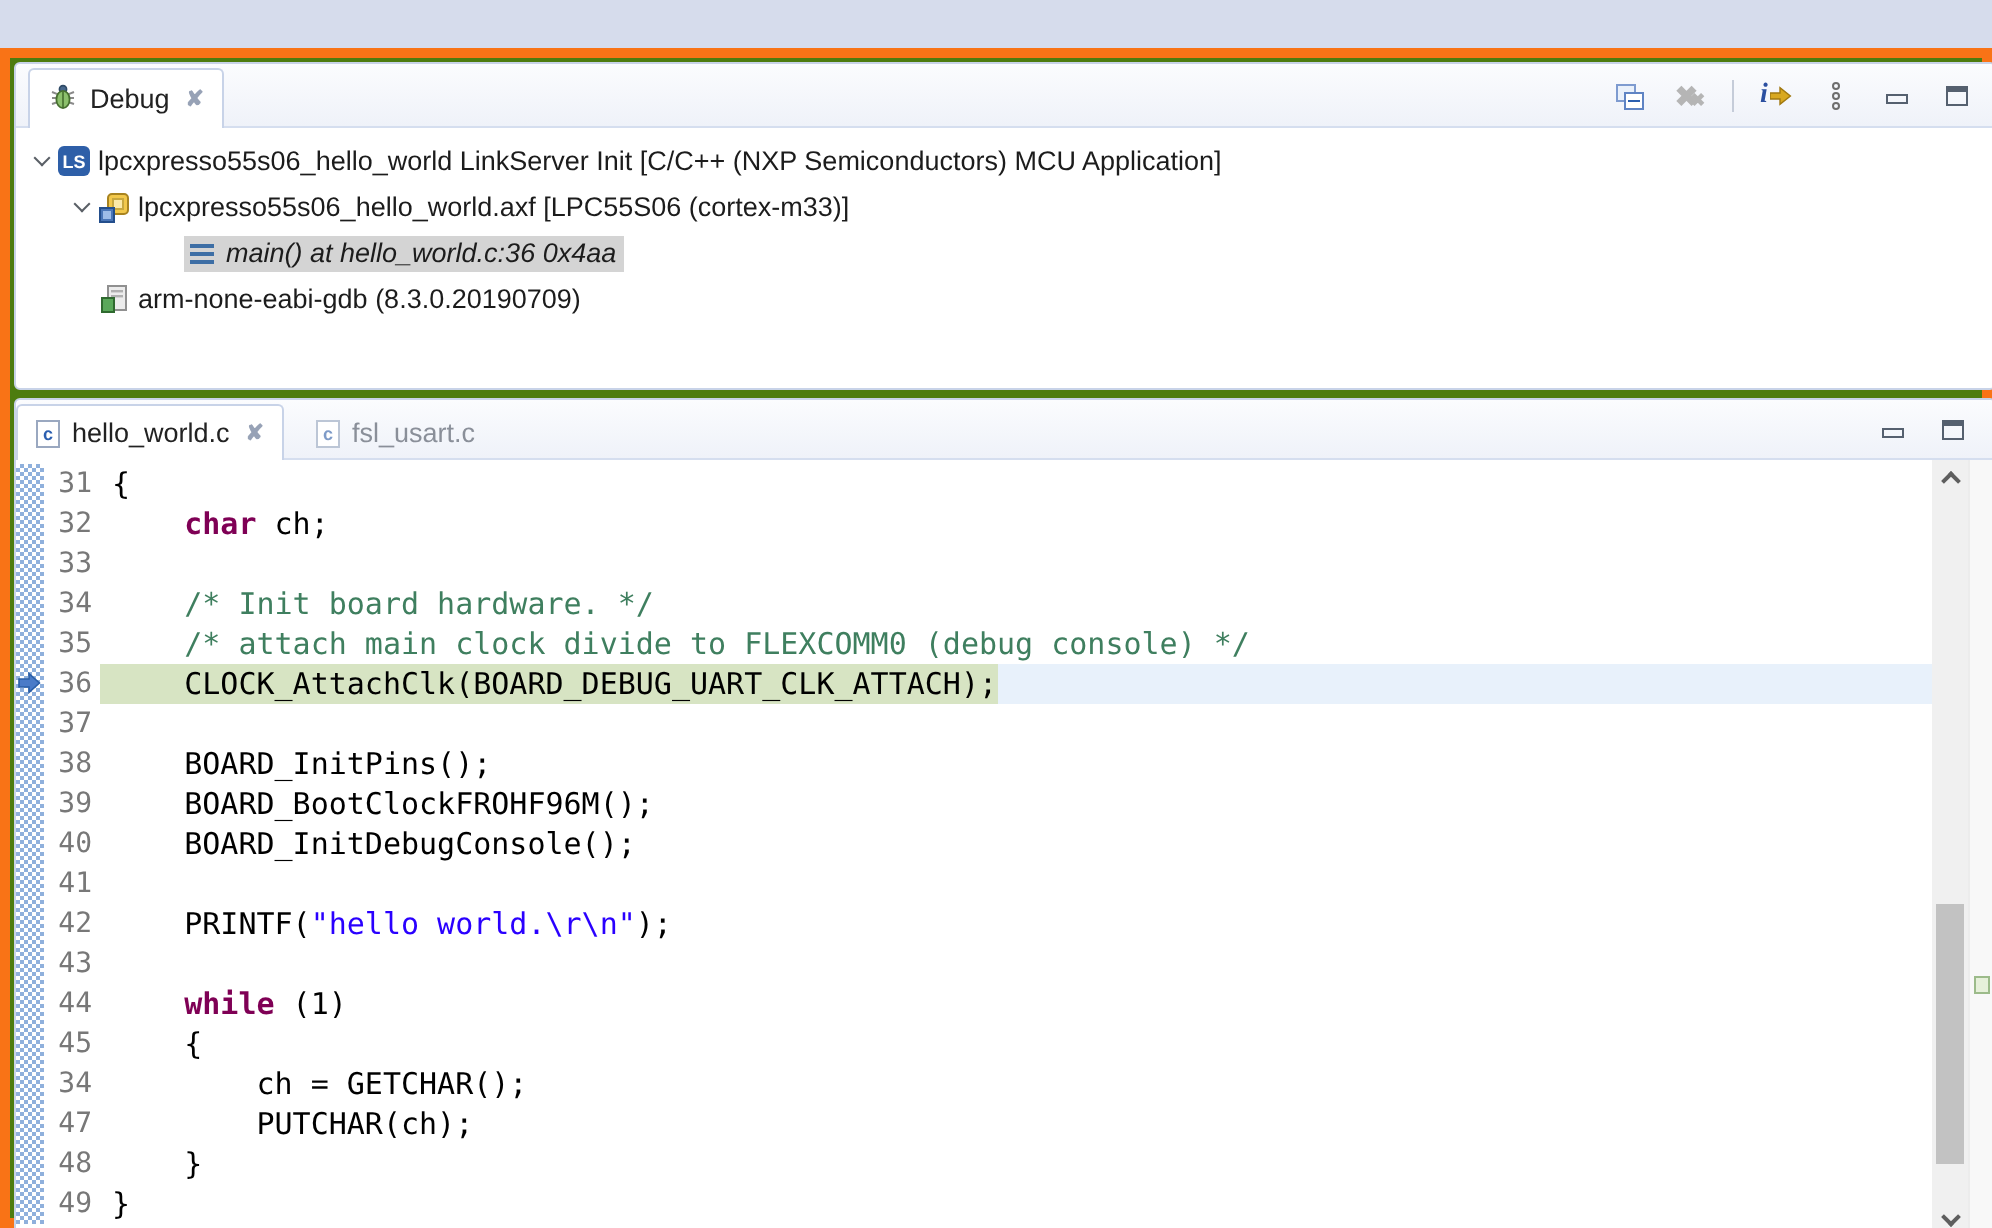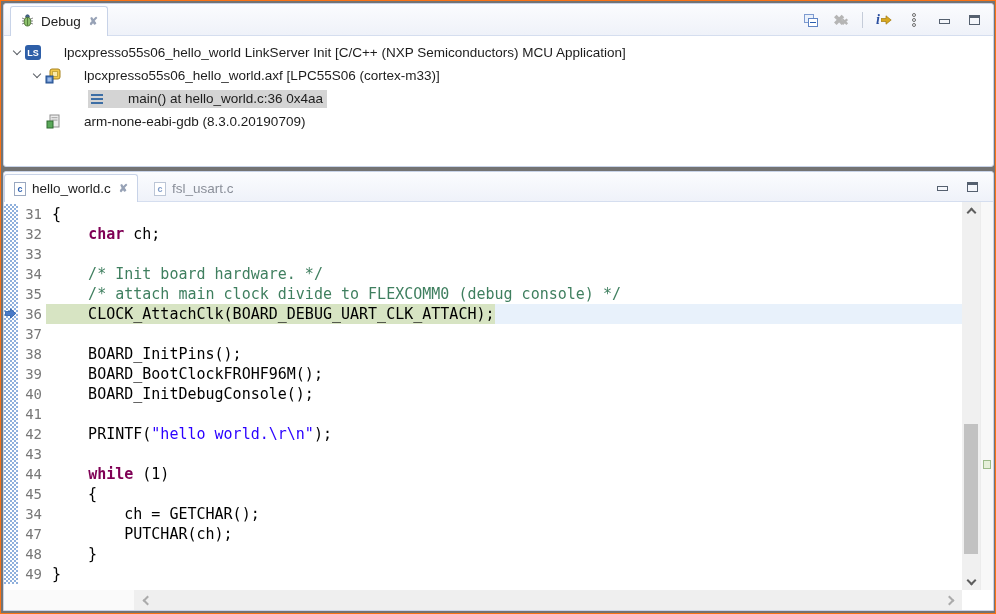--- a/index.html
+++ b/index.html
@@ -1,18 +1,18 @@
 <!DOCTYPE html>
 <html><head>
 <meta charset="utf-8">
 <style>
   * { margin:0; padding:0; box-sizing:border-box; }
   html,body { width:996px; height:614px; overflow:hidden; }
   body { font-family:"Liberation Sans", sans-serif; background:#D6DCEC; }
-  .window { position:absolute; inset:0; background:#737373; border:1px solid #f97316; }
+  .window { position:absolute; inset:0; background:#4d7c0f; border:5px solid #f97316;margin-top:24px; }
 
   
   .panel { position:absolute; background:#fff; border:1px solid #C8D3E8; border-radius:3px; }
   #debug-view { left:2px; top:2px; width:991px; height:164px; }
   #editor-view { left:2px; top:170px; width:991px; height:440px; border-radius:3px 3px 0 0; }
 
   
   .tabbar { position:relative; height:32px; background:linear-gradient(#FBFCFE,#EFF2F9);
             border-bottom:1px solid #D5DEEF; border-radius:3px 3px 0 0; }
   #editor-view .tabbar { height:30px; }
@@ -38,22 +38,22 @@
   .ic-dots i { width:4px; height:4px; border:1px solid #6E6E6E; border-radius:50%; }
   .ic-min { width:11px; height:5px; border:1px solid #55606F; margin-top:2px; }
   .ic-max { width:11px; height:10px; border:1px solid #55606F; border-top-width:3px; }
 
   
   #debug-tree { padding-top:5px; font-size:13.5px; color:#1c1c1c; }
   .trow { height:23px; display:flex; align-items:center; }
   .chev { width:14px; display:flex; justify-content:center; align-items:center; flex:0 0 14px; }
   .chev i { width:6px; height:6px; border-right:1.6px solid #5a5f66; border-bottom:1.6px solid #5a5f66;
             transform:rotate(45deg); margin-top:-3px; }
-  .titem { display:flex; align-items:center; gap:23px; padding:1px 4px 1px 1px; }
-  .titem.sel { background:#D4D4D4; }
+  .titem { display:flex; align-items:center; gap:4px; padding:1px 4px 1px 1px; }
+  .titem.sel { background:#D4D4D4;font-style:italic; }
   .ticon { width:16px; height:16px; display:flex; align-items:center; justify-content:center; flex:0 0 16px; }
   .ic-ls { width:16px; height:15px; background:#2E5FA8; border-radius:3px; color:#fff; font-weight:bold;
            font-size:9px; display:flex; align-items:center; justify-content:center; }
   .ic-frame { width:12px; height:10px; background:repeating-linear-gradient(to bottom,#3D6EA5 0 2px,transparent 2px 4px); }
 
   
   #code-wrap { position:absolute; left:0; top:30px; right:31px; bottom:20px; overflow:hidden;
                font-family:"DejaVu Sans Mono", monospace; font-size:15px; background:#fff; padding-top:2px; }
   .crow { display:flex; height:20px; line-height:20px; }
   .gutter { flex:0 0 14px; position:relative;

